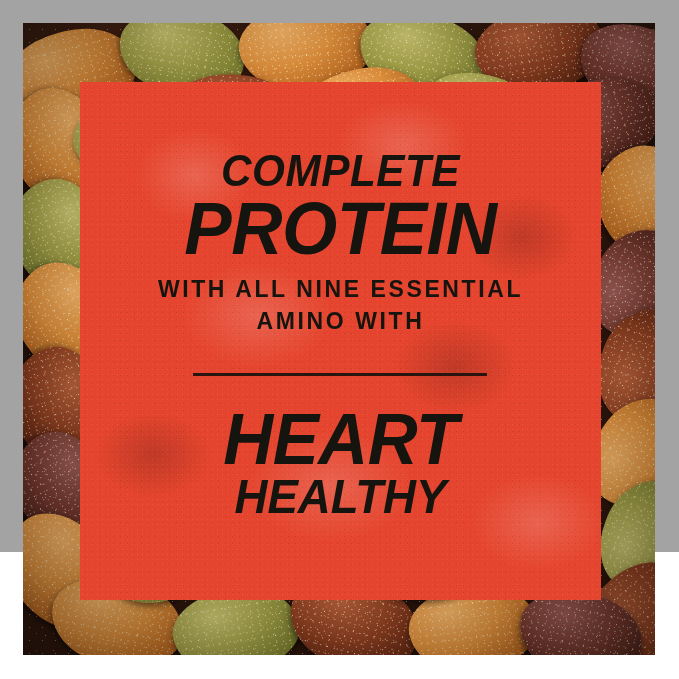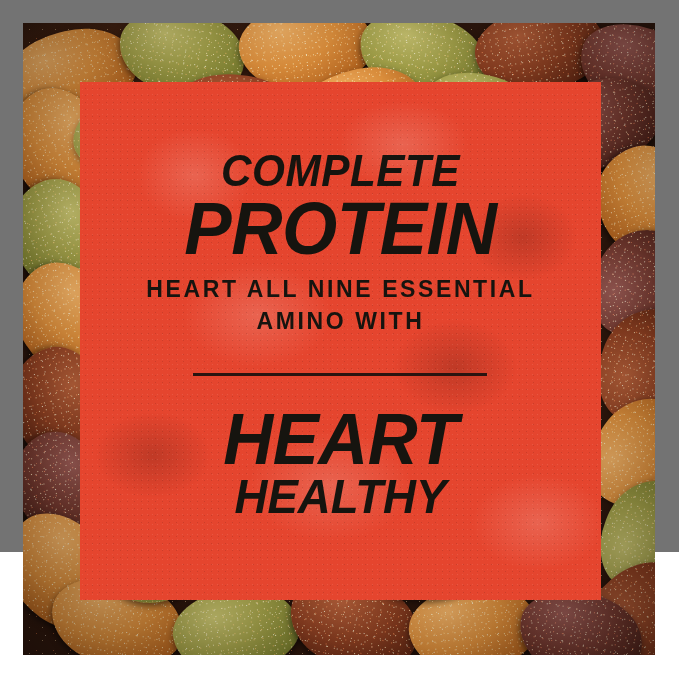--- a/index.html
+++ b/index.html
@@ -6,21 +6,21 @@
   html, body {
     width:679px; height:679px;
     background:#ffffff;
     font-family:"Liberation Sans", sans-serif;
     overflow:hidden;
   }
 
   #stage {
     position:relative;
     width:679px; height:552px;
-    background:#737373;
+    background:#a3a3a3;
   }
 
   
   #photo {
     position:absolute;
     left:23px; top:23px;
     width:632px; height:632px;
     overflow:hidden;
     background:#3a1f12;
   }
@@ -246,21 +246,21 @@
     <div class="ghost"></div>
     <div class="grain"></div>
 
     <div class="content">
 
       <div class="kicker">COMPLETE</div>
 
       <div class="bigword">PROTEIN</div>
 
       <div class="amino">
-        <span>HEART ALL NINE ESSENTIAL</span>
+        <span>WITH ALL NINE ESSENTIAL</span>
         <span>AMINO WITH</span>
       </div>
 
       <div class="rule"></div>
 
       <div class="headline">HEART</div>
 
       <div class="subhead">HEALTHY</div>
 
     </div>

